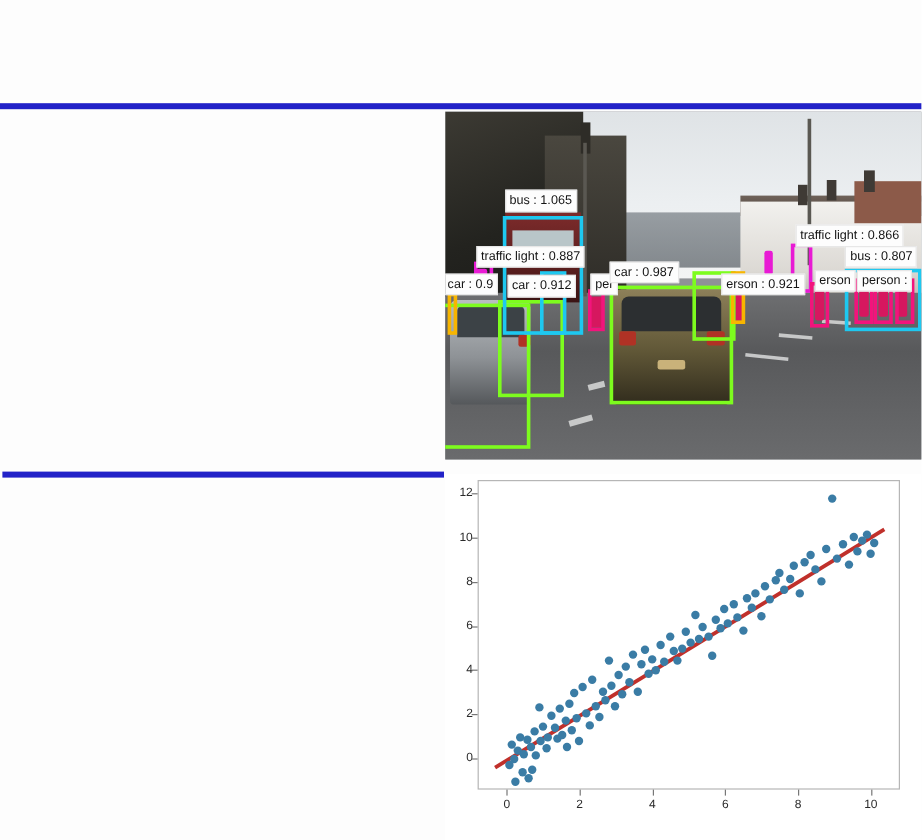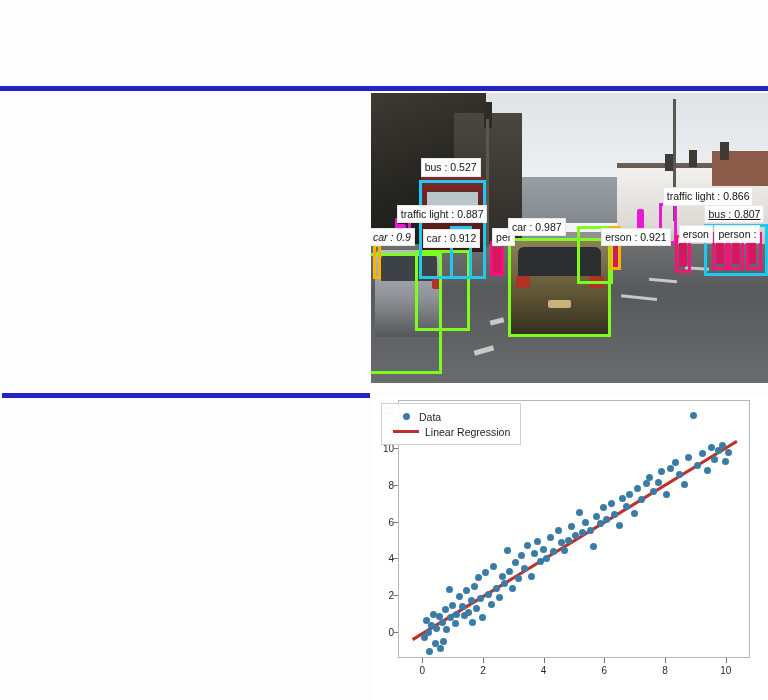--- a/index.html
+++ b/index.html
@@ -292,28 +292,28 @@
     <div class="bbox magenta" style="left:6%;   top:43%;  width:4%;  height:8%;"></div>
     <div class="bbox magenta" style="left:72.5%;top:38%;  width:4.5%;height:14%;"></div>
     <div class="bbox cyan" style="left:84%;  top:45%;  width:16%; height:18%;"></div>
     <div class="bbox pink" style="left:76.5%;top:49%;  width:4%;  height:13%;"></div>
     <div class="bbox pink" style="left:86%;  top:48%;  width:4%;  height:13%;"></div>
     <div class="bbox pink" style="left:90%;  top:48%;  width:4%;  height:13%;"></div>
     <div class="bbox pink" style="left:94.5%;top:48%;  width:4%;  height:13%;"></div>
     <div class="bbox orange" style="left:60%;  top:46%;  width:3%;  height:15%;"></div>
     <div class="bbox orange" style="left:0.5%; top:52%;  width:2%;  height:12%;"></div>
 
-    <div class="dlabel" style="left:12.5%; top:22.5%;">bus : 0.527</div>
+    <div class="dlabel" style="left:12.5%; top:22.5%;">bus : 1.065</div>
     <div class="dlabel" style="left:6.5%;  top:38.5%;">traffic light : 0.887</div>
-    <div class="dlabel" style="left:-0.5%; top:46.5%;font-style:italic;">car : 0.9</div>
+    <div class="dlabel" style="left:-0.5%; top:46.5%;">car : 0.9</div>
     <div class="dlabel" style="left:13%;   top:47%;">car : 0.912</div>
     <div class="dlabel" style="left:30.5%; top:46.5%;">per</div>
     <div class="dlabel" style="left:34.5%; top:43%;">car : 0.987</div>
     <div class="dlabel" style="left:73.5%; top:32.5%;">traffic light : 0.866</div>
-    <div class="dlabel" style="left:84%;   top:38.5%;text-decoration:underline;">bus : 0.807</div>
+    <div class="dlabel" style="left:84%;   top:38.5%;">bus : 0.807</div>
     <div class="dlabel" style="left:58%;   top:46.5%;">erson : 0.921</div>
     <div class="dlabel" style="left:77.5%; top:45.5%;">erson</div>
     <div class="dlabel" style="left:86.5%; top:45.5%;">person :</div>
   </div>
 
   <div id="plot">
     <div id="plot-frame">
       <svg id="regline" viewBox="0 0 352 258" preserveAspectRatio="none">
         <line id="reg-seg" x1="13.655172413793103" y1="240.49285714285713" x2="339.8620689655172" y2="40.542857142857144" stroke="#c0302b" stroke-width="3.2"></line>
       </svg>
@@ -414,30 +414,20 @@
           <div class="pt" style="left: 308px; top: 69.1071px; background: rgb(58, 124, 165);"></div>
           <div class="pt" style="left: 312.552px; top: 46.9929px; background: rgb(58, 124, 165);"></div>
           <div class="pt" style="left: 315.586px; top: 58.05px; background: rgb(58, 124, 165);"></div>
           <div class="pt" style="left: 319.228px; top: 49.7571px; background: rgb(58, 124, 165);"></div>
           <div class="pt" style="left: 323.172px; top: 44.2286px; background: rgb(58, 124, 165);"></div>
           <div class="pt" style="left: 326.207px; top: 60.8143px; background: rgb(58, 124, 165);"></div>
           <div class="pt" style="left: 329.241px; top: 51.6px; background: rgb(58, 124, 165);"></div>
         </div>
     </div>
 
-    <div id="legend">
-      <div class="legend-row">
-        <span class="legend-dot"></span>
-        <span>Data</span>
-      </div>
-      <div class="legend-row">
-        <span class="legend-line"></span>
-        <span>Linear Regression</span>
-      </div>
-    </div>
 
     <div id="yticks">
         <div class="ytick" style="top: 237.2px;">0</div>
         <div class="ytick-mark" style="top: 237.2px;"></div>
         <div class="ytick" style="top: 200.343px;">2</div>
         <div class="ytick-mark" style="top: 200.343px;"></div>
         <div class="ytick" style="top: 163.486px;">4</div>
         <div class="ytick-mark" style="top: 163.486px;"></div>
         <div class="ytick" style="top: 126.629px;">6</div>
         <div class="ytick-mark" style="top: 126.629px;"></div>

